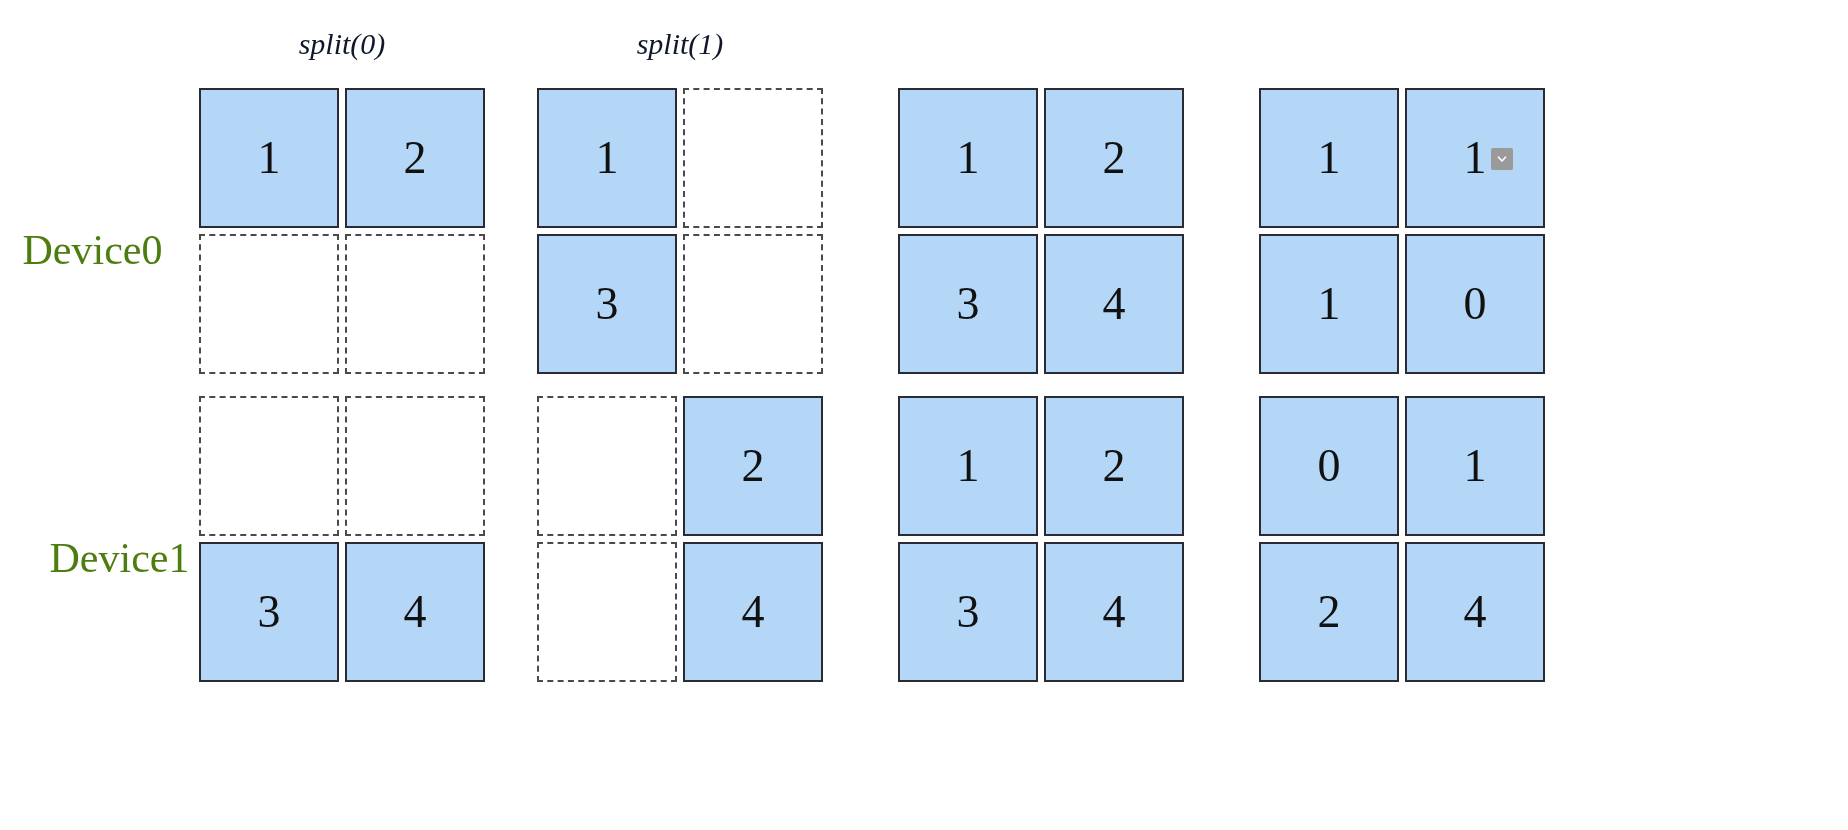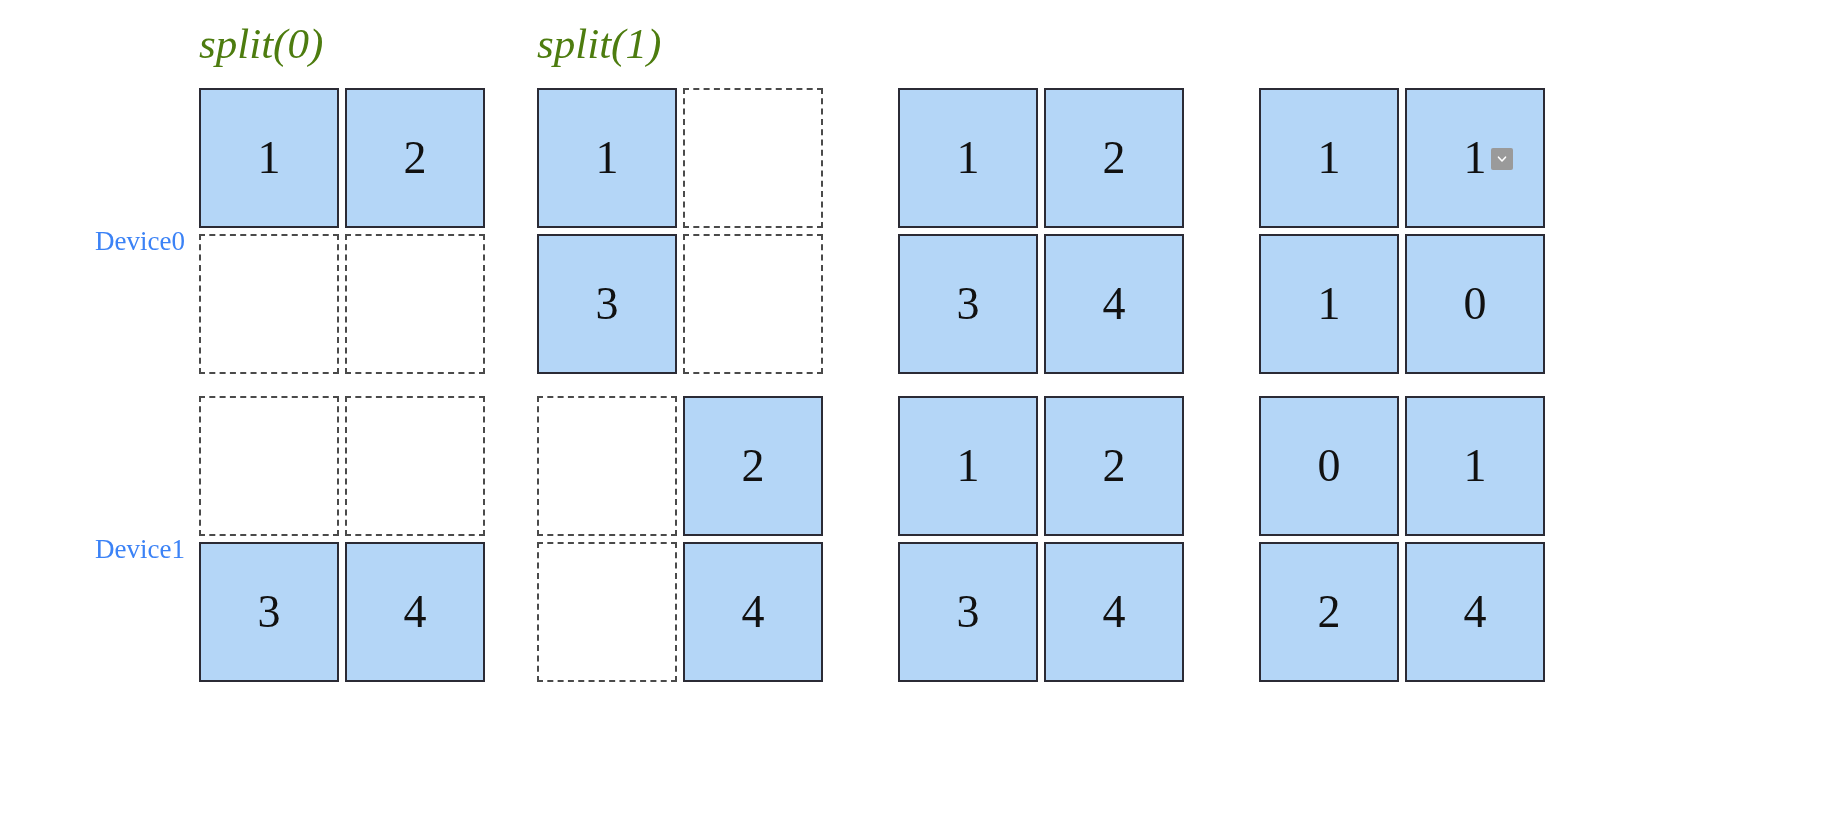--- a/index.html
+++ b/index.html
@@ -19,36 +19,36 @@
     width: 1848px;
     height: 830px;
   }
 
   
   .group-title {
     position: absolute;
     top: 16px;
     height: 56px;
     line-height: 56px;
-    text-align: left;
+    text-align: center;
     font-style: italic;
-    font-size: 43px;
+    font-size: 30px;
+    color: #0f172a;
+    white-space: nowrap;
+    font-family: "Liberation Serif", "DejaVu Serif", serif;
+  }
+
+  
+  .device-label {
+    position: absolute;
+    right: 1648px;          
+    font-size: 42px;
     color: #4d7c0f;
     white-space: nowrap;
-    font-family: "Liberation Serif", "DejaVu Serif", serif;
-  }
-
-  
-  .device-label {
-    position: absolute;
-    right: 1648px;          
-    font-size: 27px;
-    color: #3b82f6;
-    white-space: nowrap;
-    text-align: right;
+    text-align: center;
     font-family: "Liberation Serif", "DejaVu Serif", serif;
   }
 
   
   .device-block {
     position: absolute;
     display: grid;
     grid-template-columns: repeat(2, 140px);
     grid-template-rows: repeat(2, 140px);
     gap: 6px;
@@ -99,21 +99,21 @@
   .cell-badge svg { display: block; }
 </style>
 </head>
 <body>
 
 <div id="figure">
 
 <div class="group-title" style="left: 199px; width: 286px;">split(0)</div>
     <div class="group-title" style="left: 537px; width: 286px;">split(1)</div>
     <div class="device-label" style="left: 0px; width: 185px; top: 226px; right: auto;">Device0</div>
-    <div class="device-label" style="left: 0px; width: 185px; top: 534px; right: auto;">Device1</div>
+    <div class="device-label" style="left: 0px; width: 185px; top: 534px; right: auto; padding-left: 27px;">Device1</div>
     <div class="device-block" style="left: 199px; top: 88px;">
       <div class="cell filled">
         <span class="cell-value">1</span>
       </div>
       <div class="cell filled">
         <span class="cell-value">2</span>
       </div>
       <div class="cell empty">
         <span class="cell-value"></span>
       </div>

